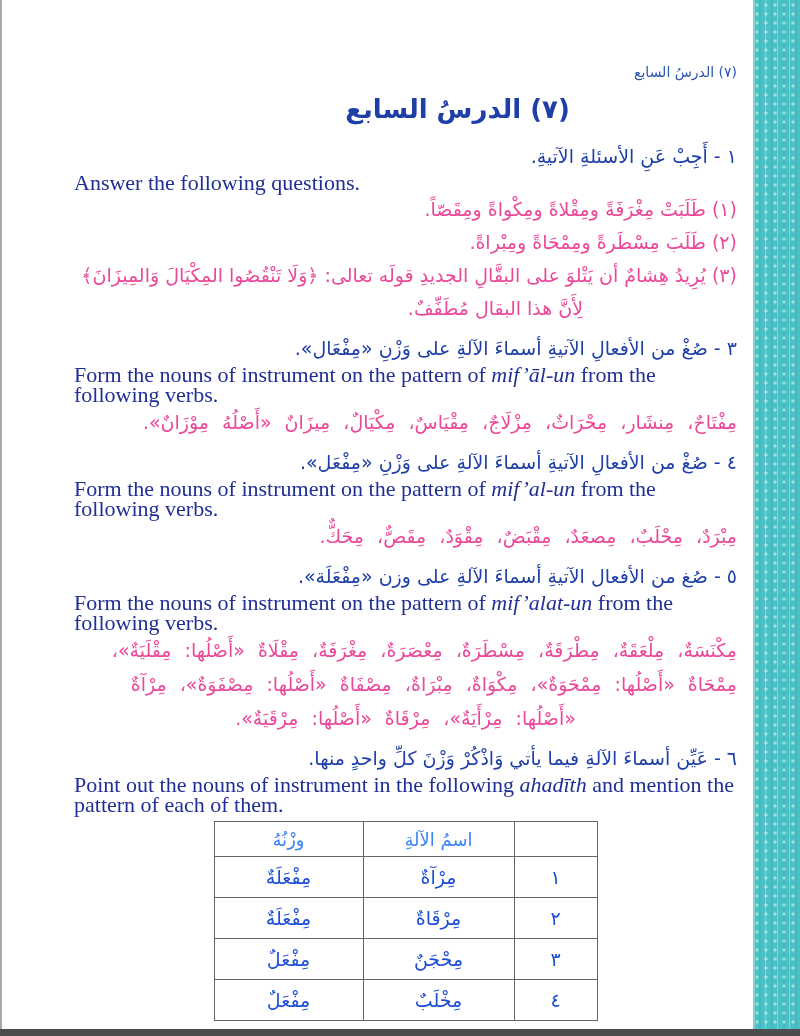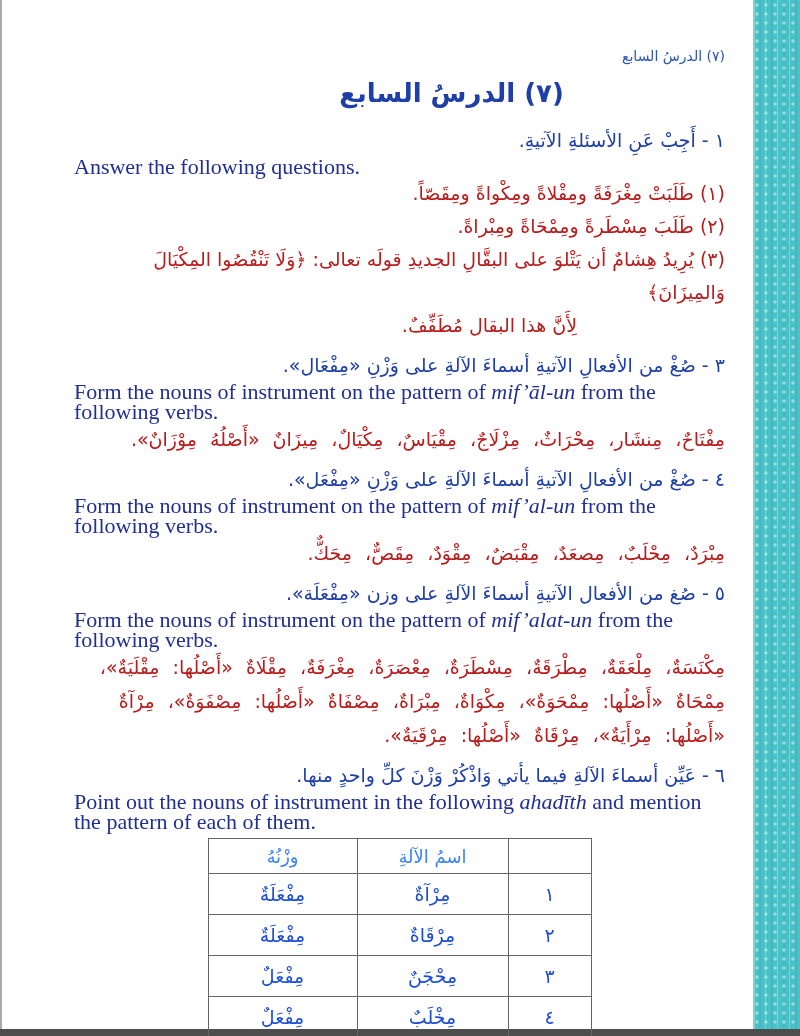--- a/index.html
+++ b/index.html
@@ -13,36 +13,36 @@
     position:absolute;right:0;top:0;width:47px;height:1029px;
     background-color:#4ac1c7;
     background-image:
       radial-gradient(circle at 4px 5px, rgba(255,255,255,.45) 1.3px, rgba(255,255,255,0) 2px),
       repeating-linear-gradient(90deg,
         rgba(255,255,255,.28) 0 1.5px, rgba(255,255,255,0) 1.5px 6px,
         rgba(0,60,70,.07) 6px 8px, rgba(255,255,255,0) 8px 12px);
     background-size:9px 9px, auto;
   }
 
-  .content{position:absolute;left:2px;top:0;width:751px;height:861px;
-    padding:0 28px 0 72px;box-sizing:border-box;}
+  .content{position:absolute;left:2px;top:16px;width:751px;height:861px;
+    padding:0 16px 0 72px;box-sizing:border-box;}
 
-  .ar{direction:rtl;text-align:right;font-family:"DejaVu Sans",sans-serif;color:#b91c1c;}
+  .ar{direction:rtl;text-align:right;font-family:"DejaVu Sans",sans-serif;color:#ec4899;}
   .en{direction:ltr;text-align:left;font-family:"Liberation Serif",serif;color:#202f96;
       font-size:22px;line-height:20px;}
   .blue{color:#1f3fa8;}
 
   .running-head{padding-top:46px;font-size:14px;line-height:20px;color:#2b55b4;}
   .title{margin-top:10px;text-align:center;font-size:26px;line-height:34px;
          position:relative;left:52px;font-weight:bold;}
   .sec-head{font-size:19px;line-height:33px;}
   .body-line{font-size:19px;line-height:33px;}
   .words{font-size:19px;line-height:34px;word-spacing:7px;}
   .centered-line{text-align:center;position:relative;left:90px;}
-  .last-line{position:relative;left:0px;}
+  .last-line{text-align:center;position:relative;left:0px;}
 
   .mt-h1{margin-top:14px;}
   .mt-sec{margin-top:7px;}
 
   table.ex6{border-collapse:collapse;margin:6px auto 0 auto;direction:rtl;
             font-family:"DejaVu Sans",sans-serif;}
   table.ex6 td{border:1.5px solid #666;text-align:center;vertical-align:middle;
                font-size:19px;color:#1d4ed8;}
   table.ex6 .col-num{width:80px;}
   table.ex6 .col-noun{width:148px;}

